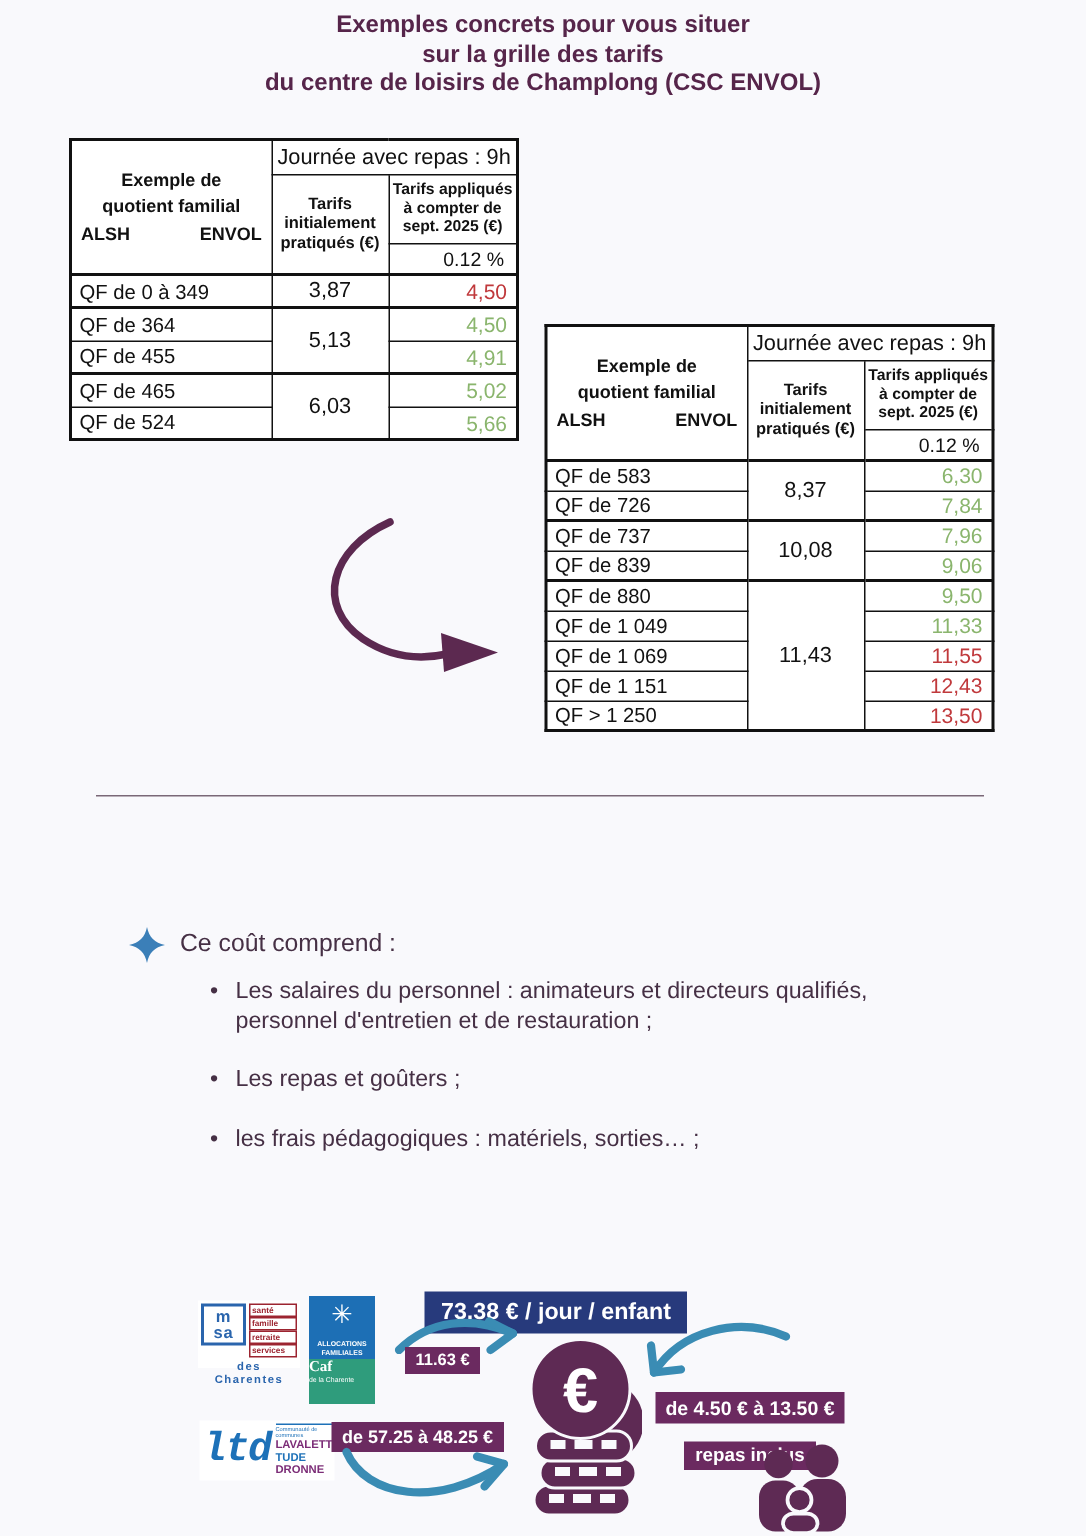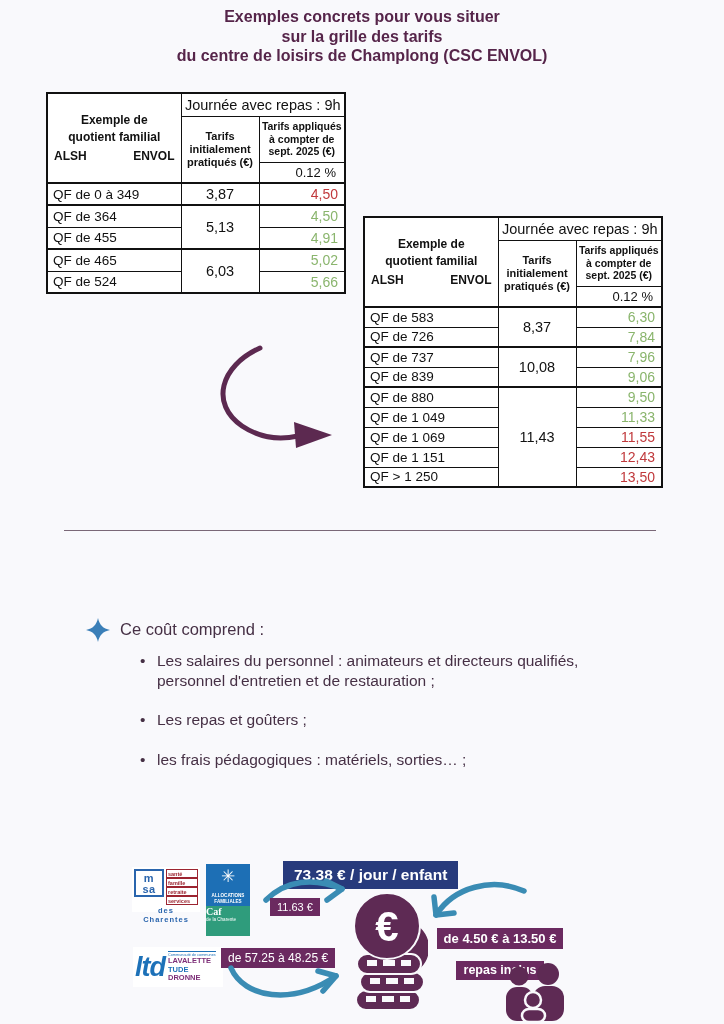--- a/index.html
+++ b/index.html
@@ -70,28 +70,28 @@
     letter-spacing:1px; text-align:center; margin-top:1px; }
   .caf { left:206px; top:864px; width:44px; height:72px; display:flex; flex-direction:column; }
   .caf-top { flex:1; background:var(--caf-blue,#1d6fb5); color:#fff; text-align:center; padding-top:3px; }
   .caf-flower { font-size:17px; line-height:20px; display:block; }
   .caf-alloc { font-size:4.6px; font-weight:bold; line-height:5.5px; display:block; margin-top:6px; }
   .caf-bottom { height:30px; background:var(--caf-green,#2f9c7c); color:#fff; text-align:left; }
   .caf-name { font-family:"Liberation Serif",serif; font-size:10px; font-weight:bold; line-height:11px; display:block; }
   .caf-sub { font-size:4.6px; display:block; }
   .ltd { left:133px; top:947px; width:90px; height:40px; display:flex; align-items:center; padding:2px; }
   .ltd-acronym { font-size:27px; font-weight:bold; font-style:italic; color:var(--ltd-blue,#1d71b8);
-    line-height:27px; letter-spacing:-1px; }
+    line-height:27px; letter-spacing:-1px;font-family:Liberation Mono, monospace; }
   .ltd-col { margin-left:3px; }
   .ltd-small { font-size:3.8px; color:var(--ltd-blue,#1d71b8); border-top:1px solid var(--ltd-blue,#1d71b8); padding-top:1px; }
   .ltd-col .l0 { font-size:7.5px; font-weight:bold; color:var(--ltd-purple,#7c2d77); line-height:8.5px; }
   .ltd-col .l1 { font-size:7.5px; font-weight:bold; color:var(--ltd-blue,#1d71b8); line-height:8.5px; }
   .ltd-col .l2 { font-size:7.5px; font-weight:bold; color:var(--ltd-purple,#7c2d77); line-height:8.5px; }
   .pbadge { position:absolute; background:var(--badge-purple,#6b2a60); color:#fff;
-    font-weight:normal; padding:3px 7px; }
+    font-weight:bold; padding:3px 7px; }
   .badge-caf { left:270px; top:898px; font-size:11px; }
   .badge-ltd { left:221px; top:948px; font-size:12px; }
   .family-badge { position:absolute; left:430px; top:928px; width:140px; text-align:center; }
   .family-badge span { display:inline-block; background:var(--badge-purple,#6b2a60); color:#fff; font-weight:bold; }
   .fb-line1 { font-size:13px; padding:3px 7px; }
   .fb-line2 { font-size:12.5px; padding:2px 8px 3px; margin-top:12px; }
   .coins { position:absolute; left:352px; top:892px; }
   .coin-fill { fill:var(--icon-purple,#5e2a54); stroke:var(--page-bg,#f9f9fc); stroke-width:2; }
   .coin-dash { fill:#f9f9fc; stroke:none; }
   .coin-euro { fill:#fff; font-weight:bold; font-size:42px; font-family:"Liberation Sans",sans-serif; }

